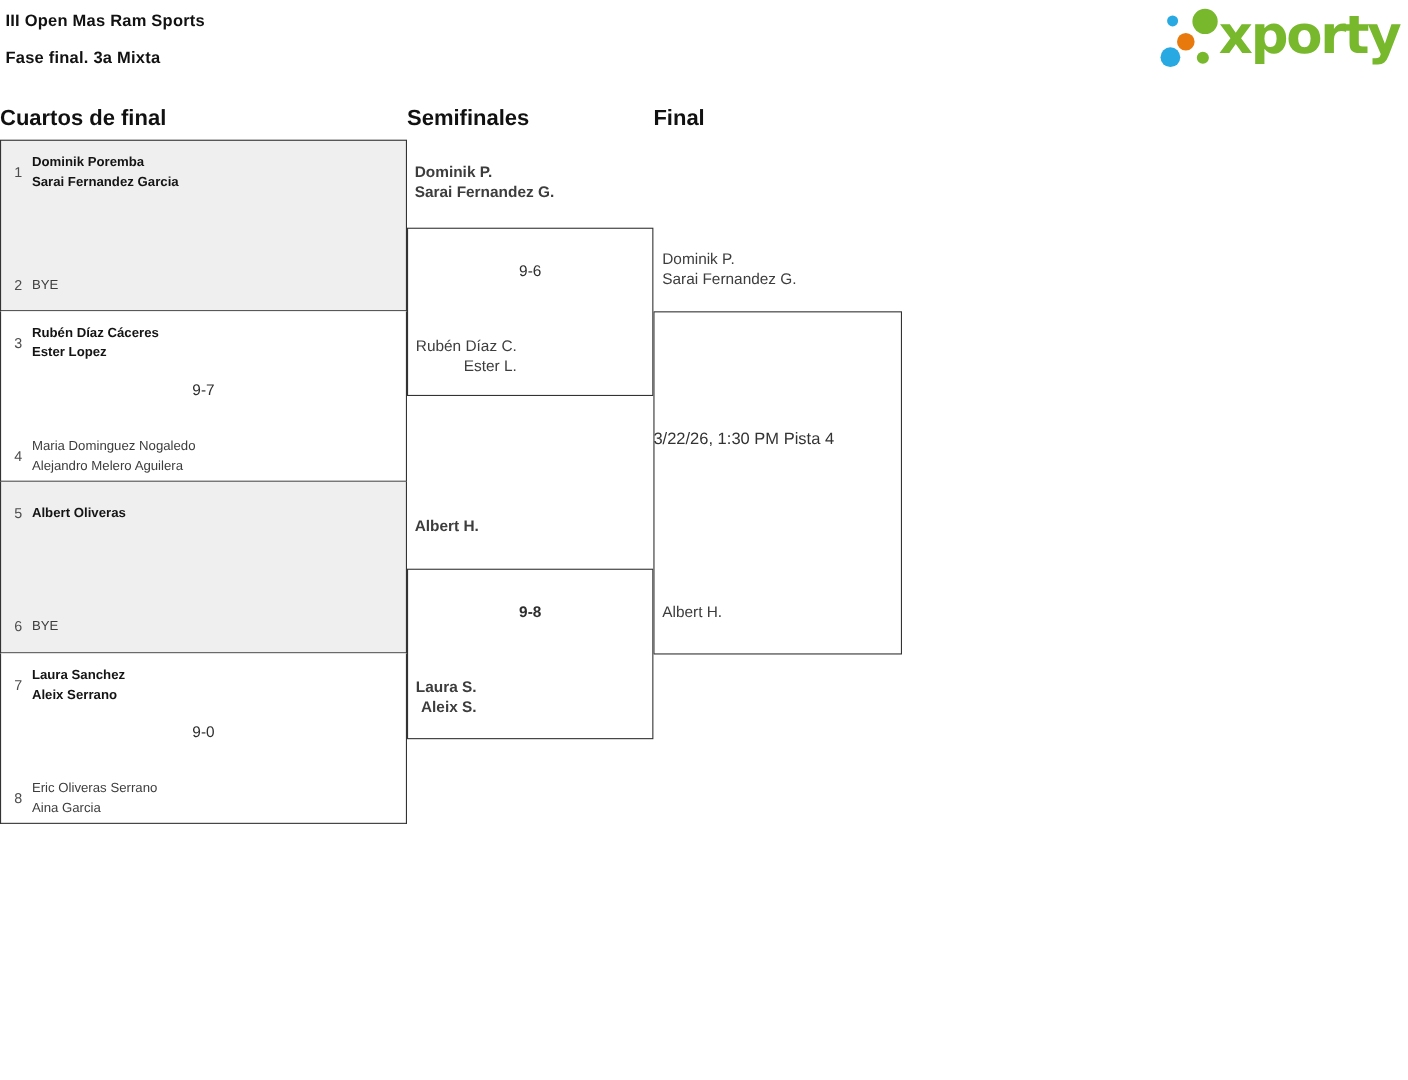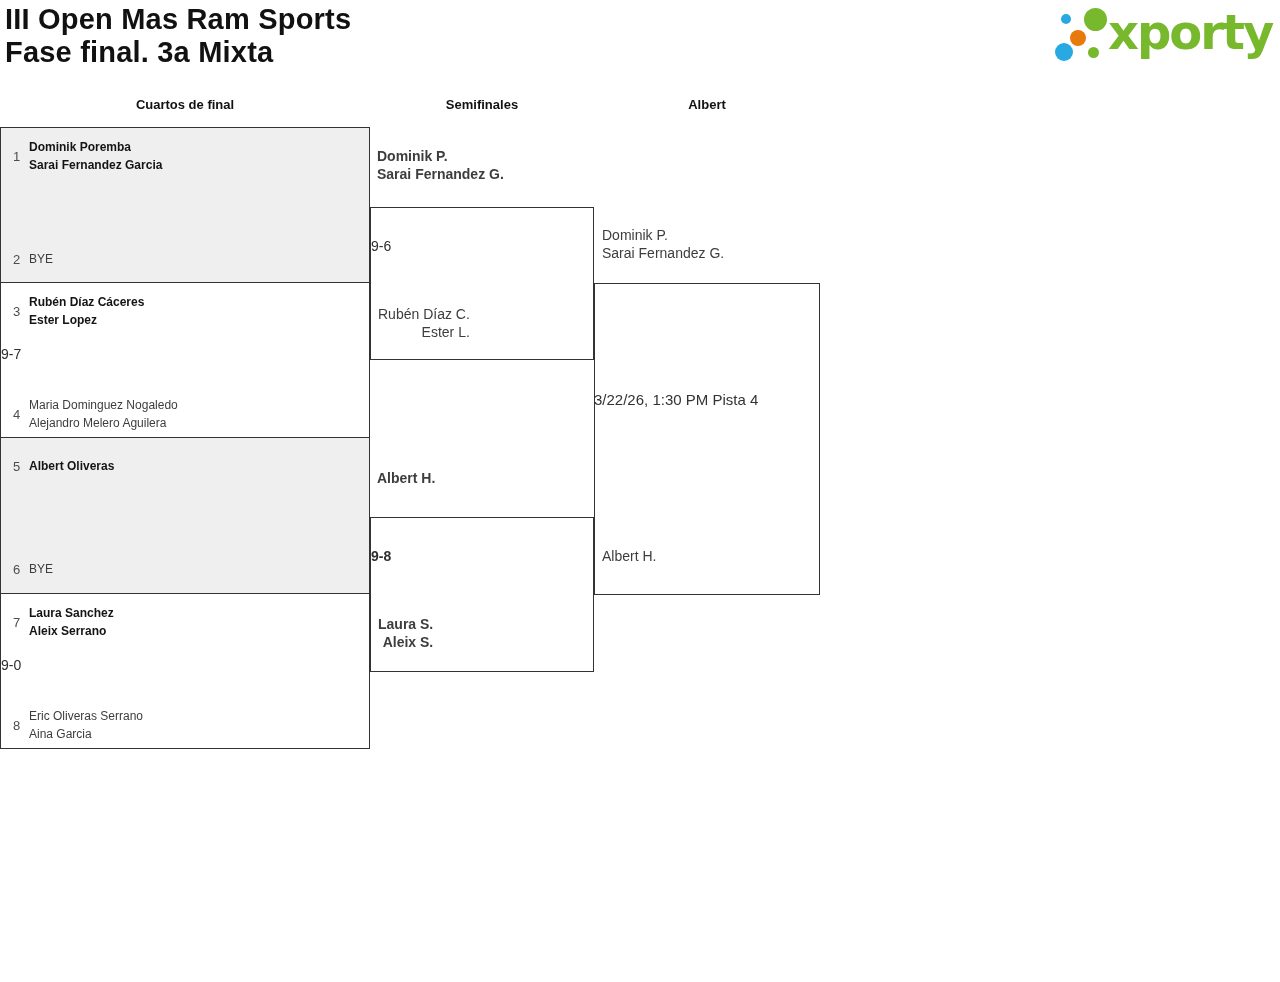--- a/index.html
+++ b/index.html
@@ -1,44 +1,44 @@
 <!DOCTYPE html>
 <html><head>
 <meta charset="utf-8">
 <style>
   html,body{margin:0;padding:0;background:#ffffff;}
   body{font-family:"Liberation Sans", sans-serif; color:#222;}
   .page{position:relative;width:1280px;height:982px;background:#fff;overflow:hidden;}
 
   
-  .title{position:absolute;left:5px;top:3px;font-size:29px;line-height:33px;font-weight:bold;color:#111;letter-spacing:.2px;}
-  .round-header{position:absolute;top:97px;height:20px;font-size:13px;font-weight:bold;color:#111;text-align:center;}
+  .title{position:absolute;left:5px;top:3px;font-size:15px;line-height:33px;font-weight:bold;color:#111;letter-spacing:.2px;}
+  .round-header{position:absolute;top:97px;height:20px;font-size:20px;font-weight:bold;color:#111;text-align:left;}
   .rh-qf{left:0;width:370px;}
   .rh-sf{left:370px;width:224px;}
   .rh-f{left:594px;width:226px;}
 
   
   .logo{position:absolute;left:1050px;top:0;width:230px;height:78px;text-align:center;}
   .dot{position:absolute;border-radius:50%;}
   .logo-word{position:absolute;left:58px;top:4px;font-size:48px;font-weight:bold;letter-spacing:-2px;font-family:"DejaVu Sans", sans-serif;}
 
   
   .box{position:absolute;box-sizing:border-box;border:1px solid #333;background:#fff;}
   .shaded{background:#efefef;}
   .no-top{border-top:none;}
 
   .slot{position:absolute;left:0;right:0;display:flex;align-items:center;padding-left:8px;}
   .slot-top{top:6px;height:44px;}
   .slot-bottom{top:109px;height:44px;}
   .seed{width:15px;flex-shrink:0;text-align:center;font-size:13px;color:#4d4d4d;}
   .names{margin-left:5px;font-size:12px;line-height:18px;color:#3d3d3d;}
   .winner{font-weight:bold;color:#141414;}
-  .score{position:absolute;top:63px;left:0;right:0;text-align:left;font-size:14px;color:#2e2e2e;}
+  .score{position:absolute;top:63px;left:0;right:0;text-align:center;font-size:14px;color:#2e2e2e;}
 
-  .sf-score{position:absolute;top:30px;left:0;right:0;text-align:left;font-size:14px;color:#2e2e2e;}
+  .sf-score{position:absolute;top:30px;left:0;right:0;text-align:center;font-size:14px;color:#2e2e2e;}
   .sf-loser{position:absolute;left:7px;top:97px;font-size:14px;line-height:18px;color:#3d3d3d;text-align:right;}
 
   .float-names{position:absolute;font-size:14px;line-height:18px;color:#3d3d3d;}
   .schedule{position:absolute;left:594px;top:391px;width:226px;font-size:15px;color:#333;}
 </style>
 </head>
 <body>
 
 <div class="page">
 
@@ -51,21 +51,21 @@
     <span class="dot" style="left:11px;top:14px;width:10px;height:10px;background:#29a9e1;"></span>
     <span class="dot" style="left:34px;top:8px;width:23px;height:23px;background:#77b82c;"></span>
     <span class="dot" style="left:20px;top:30px;width:16px;height:16px;background:#e8790d;"></span>
     <span class="dot" style="left:5px;top:43px;width:18px;height:18px;background:#29a9e1;"></span>
     <span class="dot" style="left:38px;top:47px;width:11px;height:11px;background:#77b82c;"></span>
     <span class="logo-word" style="color:#77b82c;">xporty</span>
   </div>
 
   <div class="round-header rh-qf">Cuartos de final</div>
   <div class="round-header rh-sf">Semifinales</div>
-  <div class="round-header rh-f">Albert</div>
+  <div class="round-header rh-f">Final</div>
 
   <div class="box shaded" style="left:0;top:127px;width:370px;height:156px;">
     <div class="slot slot-top">
       <span class="seed">1</span>
       <div class="names winner">
         <div>Dominik Poremba</div>
         <div>Sarai Fernandez Garcia</div>
       </div>
     </div>
     <div class="score"></div>

